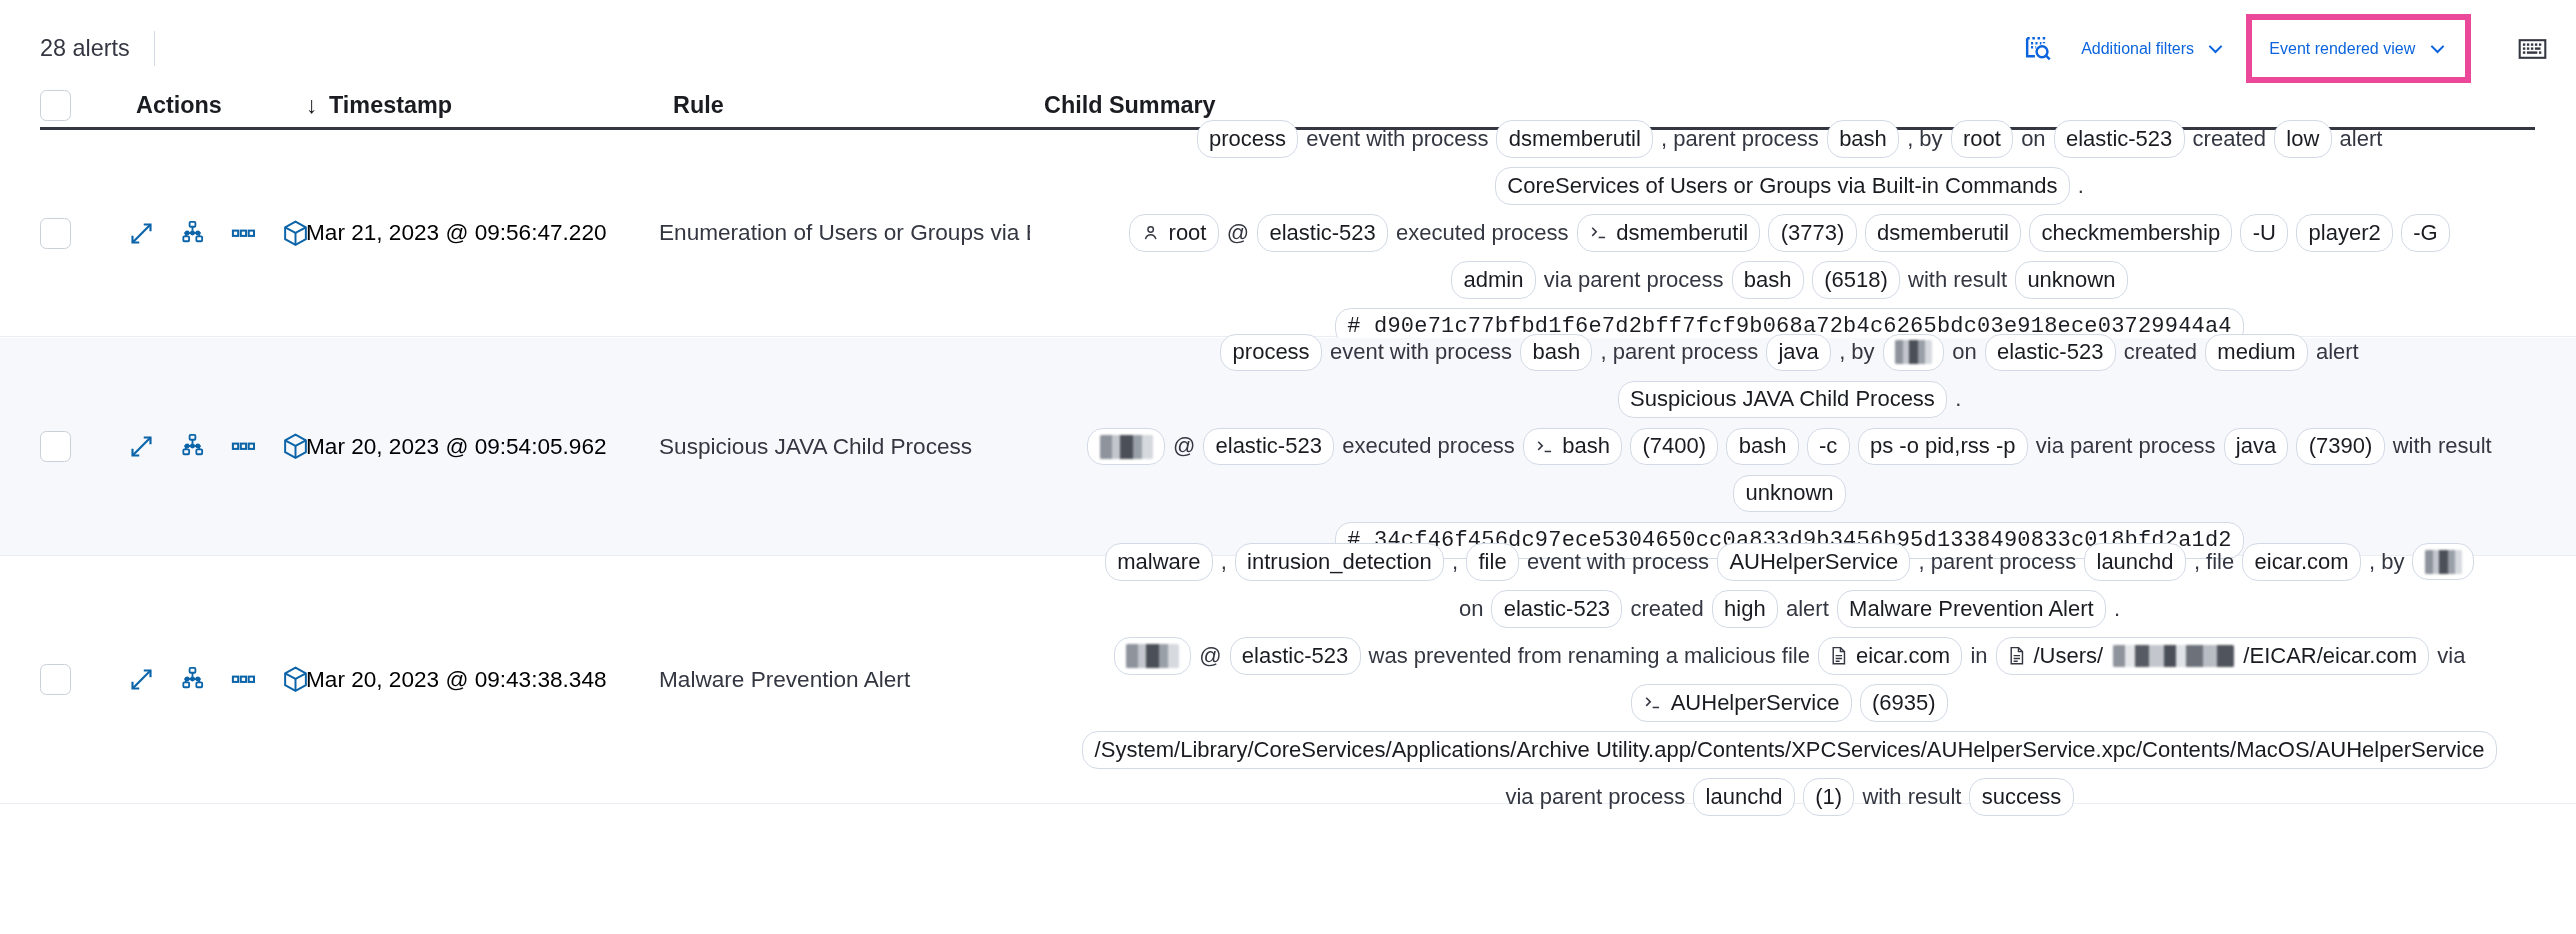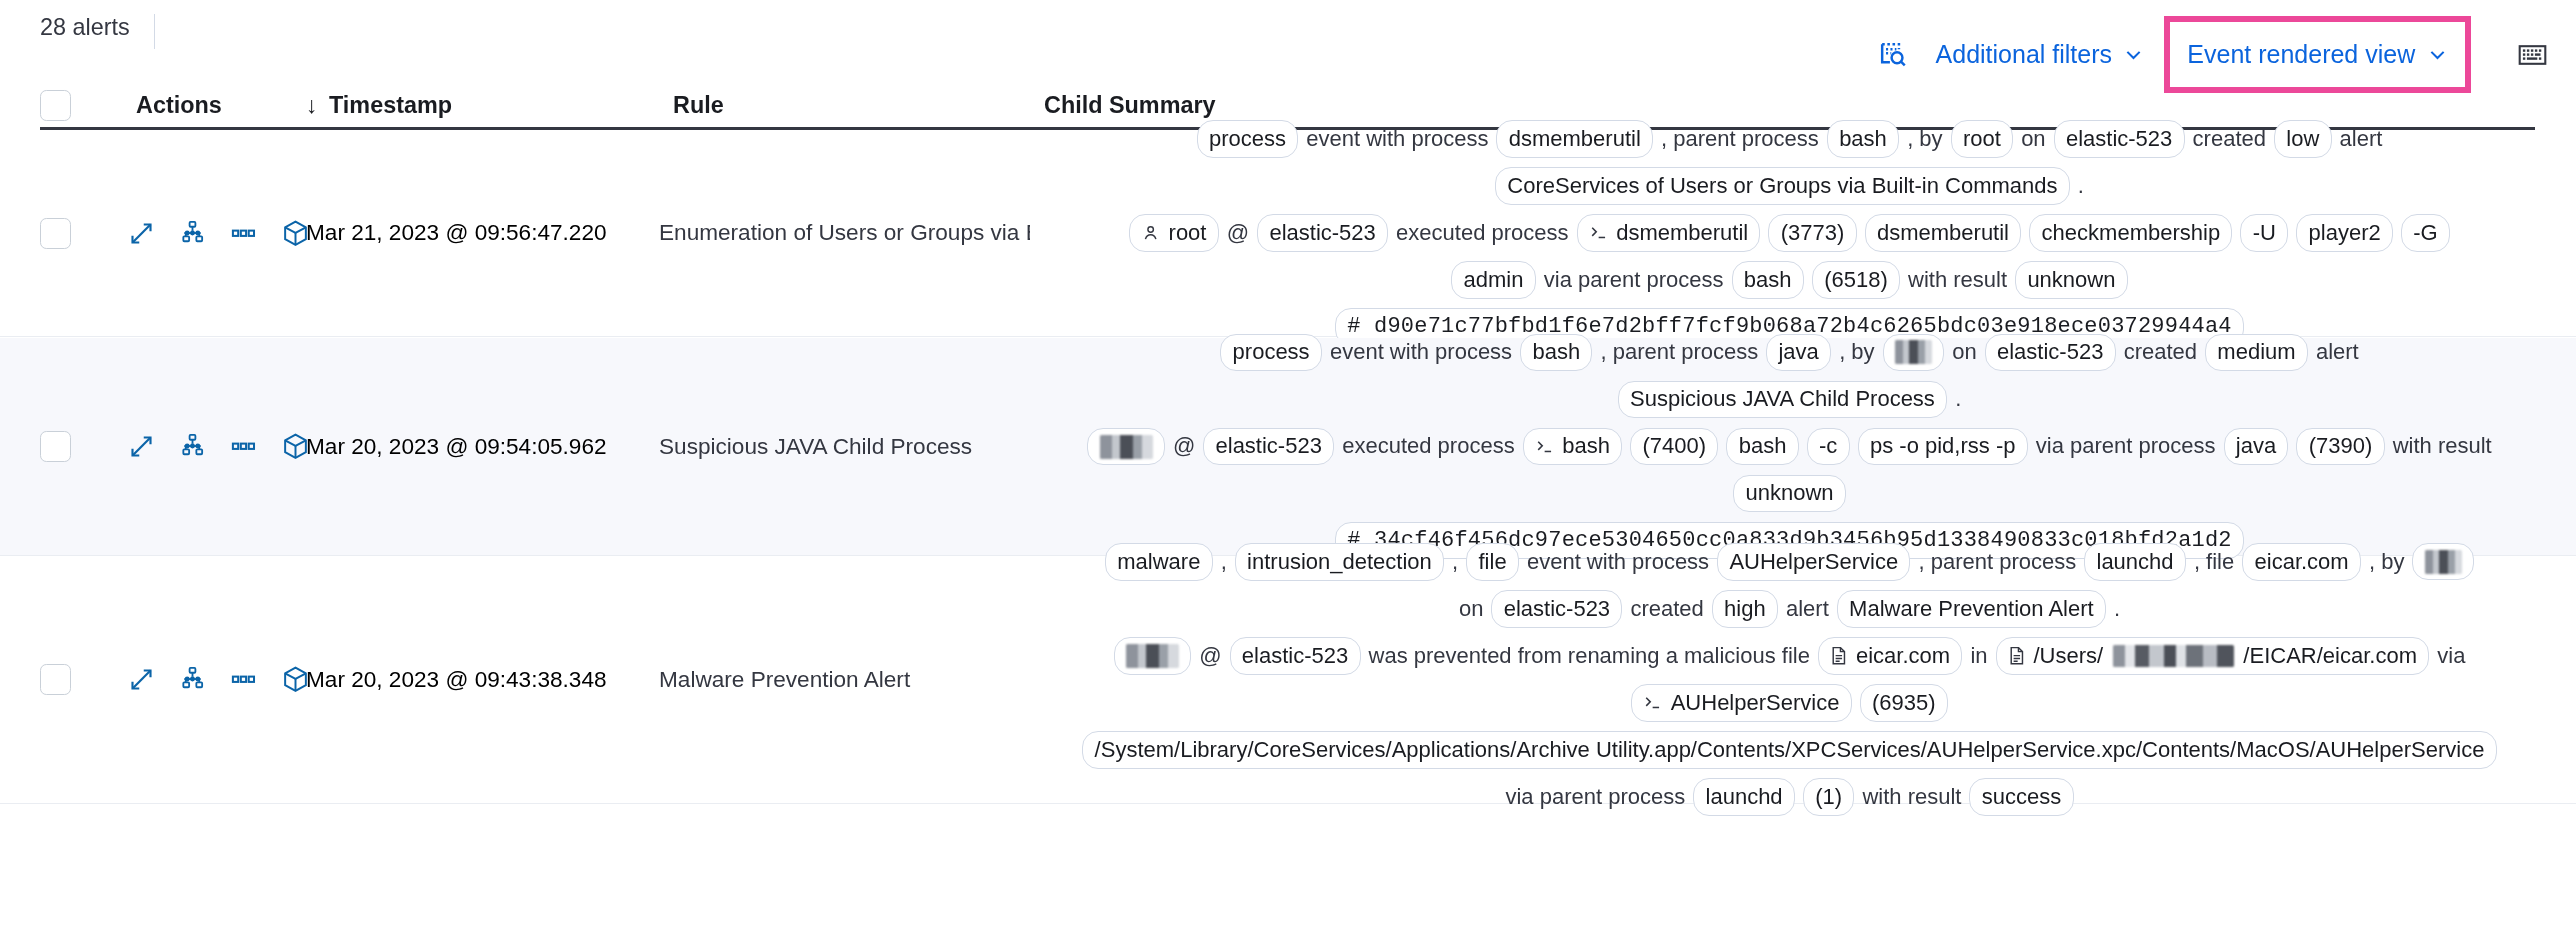--- a/index.html
+++ b/index.html
@@ -9,49 +9,49 @@
     height: 934px;
     background: #ffffff;
     font-family: "Liberation Sans", sans-serif;
     color: #343741;
     overflow: hidden;
   }
   .page { position: relative; width: 2576px; height: 934px; background:#fff; }
 
   
   .toolbar {
-    position: absolute; left:0; top:14px; width:2576px; height:81px;
-    display:flex; align-items:flex-start;
+    position: absolute; left:0; top:8px; width:2576px; height:81px;
+    display:flex; align-items:center;
   }
   .alerts-count {
     margin-left: 40px;
     font-size: 23.4px;
     color:#343741;
     white-space:nowrap;
   }
   .tb-divider {
     width:1.6px; height:35px; background:#d3dae6; margin-left:24px;
   }
   .toolbar-right {
     margin-left:auto; display:flex; align-items:center; height:100%;
     padding-right: 29px;
   }
   .filters-icon { width:35px; height:35px; margin-right:11.3px; display:flex; align-items:center; justify-content:center; }
   .tb-link {
     display:flex; align-items:center; gap:11.3px;
-    font-size:25px; color:#0b64dd; white-space:nowrap;
+    font-size:16px; color:#0b64dd; white-space:nowrap;
     padding: 6.4px 14.5px;
   }
   .tb-link .chev { display:flex; align-items:center; }
   .highlight-box {
     border:6.4px solid #ec4899;
     padding:4.8px 3.2px;
     margin:0 4.8px;
     display:flex; align-items:center;
-    height:77px;
+    height:69px;
   }
   .kb-icon { margin-left: 42px; display:flex; align-items:center; }
 
   
   .thead {
     position:absolute; left:0; top:81px; width:2576px; height:48px;
     display:flex; align-items:center;
     font-size:23.4px; font-weight:bold; color:#1a1c21;justify-content:center;
   }
   .col-check   { width:40px; margin-left:40px; display:flex; align-items:center; }

